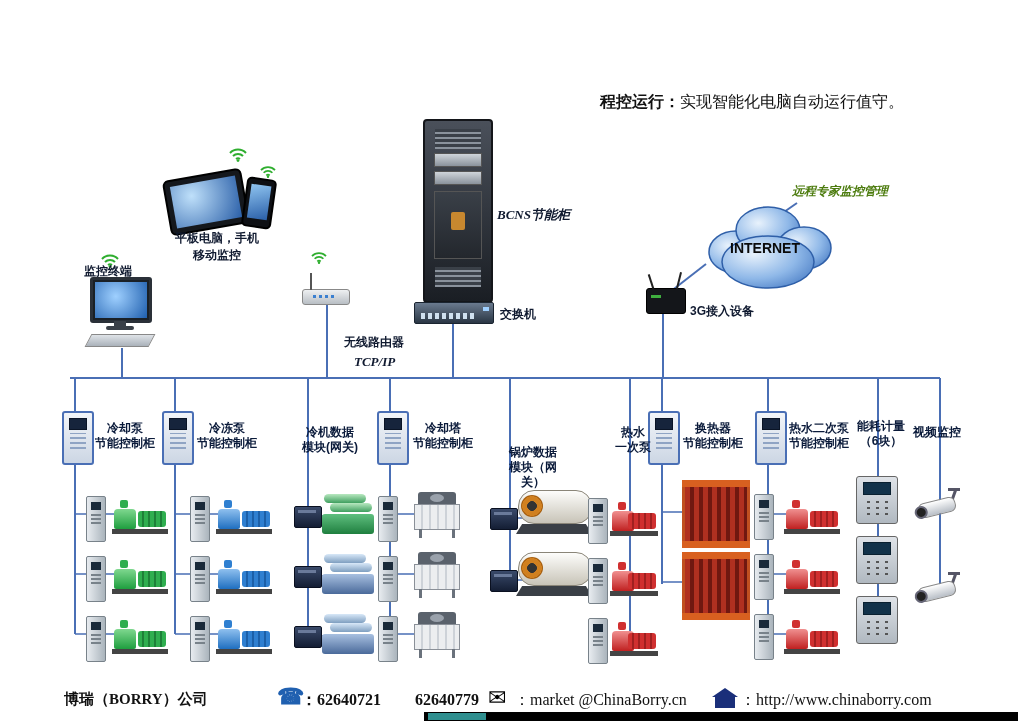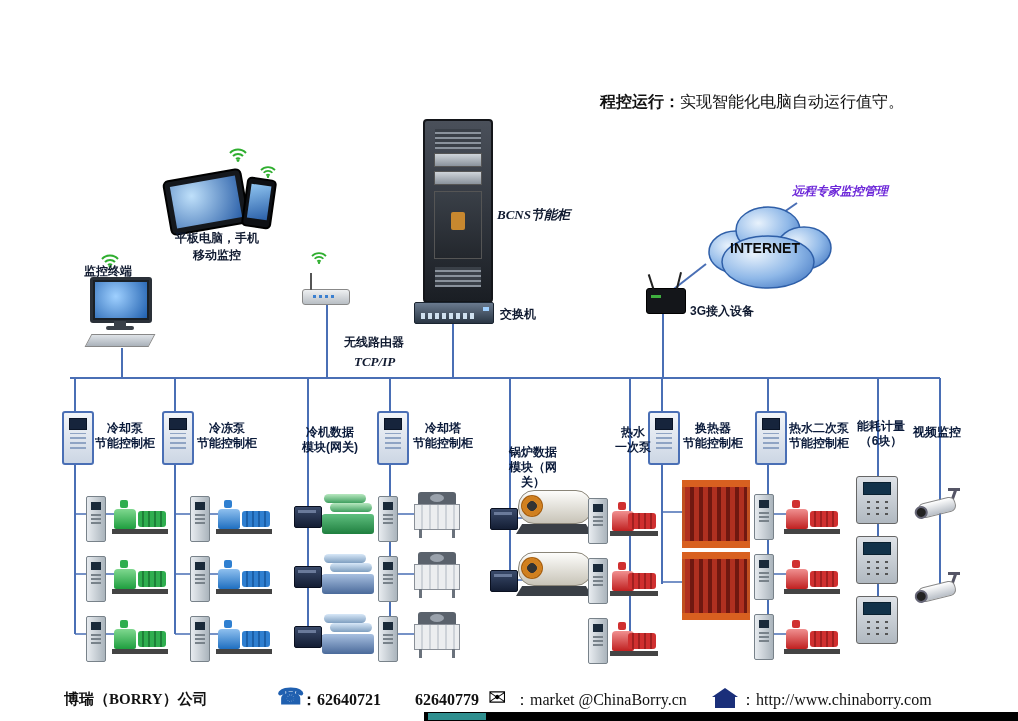--- a/index.html
+++ b/index.html
@@ -11,21 +11,21 @@
   #title .big{font-size:30px;font-style:italic;letter-spacing:1px}
   #title .cold{color:#1515d6}
   #title .hot{color:#e01010}
   #title .small{font-size:21px;font-style:italic}
   
   #notes{position:absolute;left:600px;top:92px;width:324px;font-size:16px;line-height:19px}
   .note-label{font-weight:bold}
   
   .lbl{position:absolute;font-size:12px;font-weight:bold;color:#101a30;white-space:nowrap}
   .lbl-serif{font-family:"Liberation Serif",serif;font-style:italic;font-size:13px}
-  .lbl-green{color:#6d28d9;font-style:italic}
+  .lbl-green{color:#4d7c0f;font-style:italic}
   .lbl-center{text-align:center;white-space:normal}
   .cab-label{position:absolute;font-size:12px;font-weight:bold;color:#0a1a3a;
              text-align:center;line-height:15px}
   .cab-label span{display:block}
   
   .tablet{position:absolute;width:76px;height:52px;background:#15181d;border:2px solid #000;
           border-radius:6px;transform:rotate(-10deg)}
   .tablet::before{content:"";position:absolute;inset:5px;
       background:radial-gradient(circle at 30% 30%,#bfe0fa,#2a5fa8)}
   .phone{position:absolute;width:26px;height:46px;background:#0e1014;border:2px solid #000;

